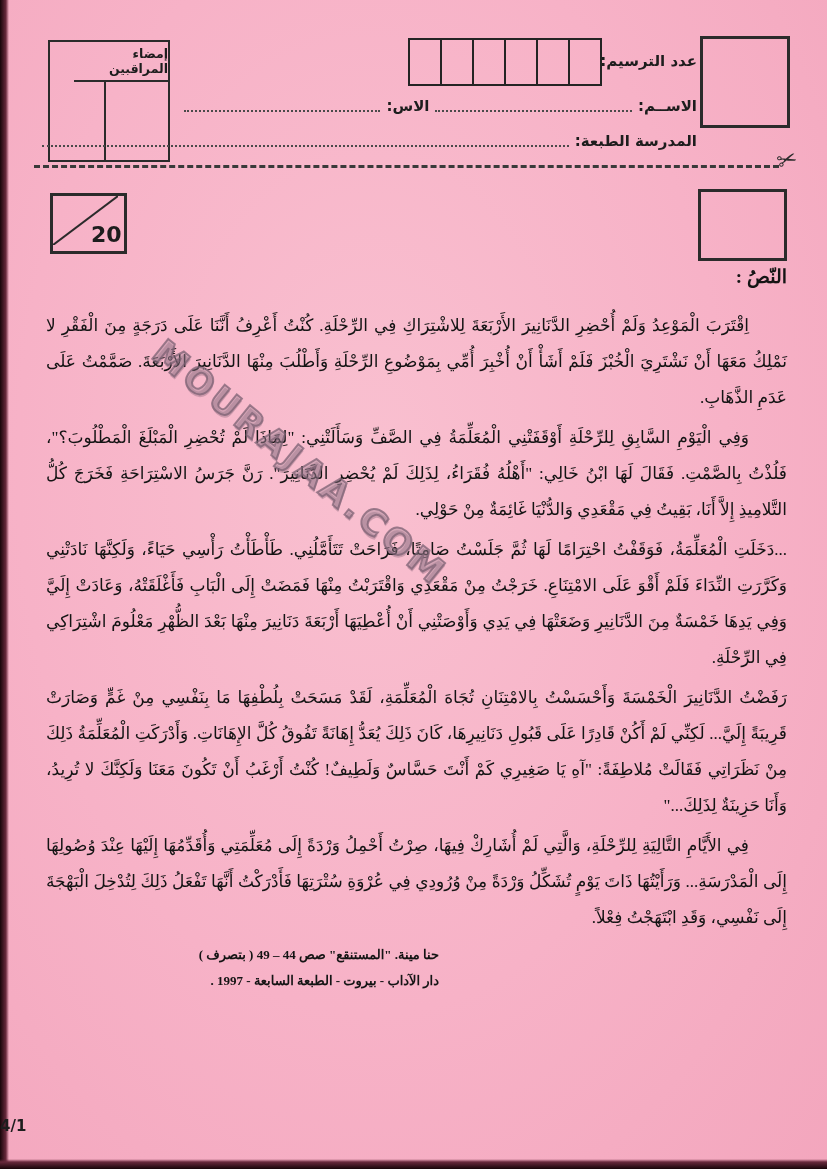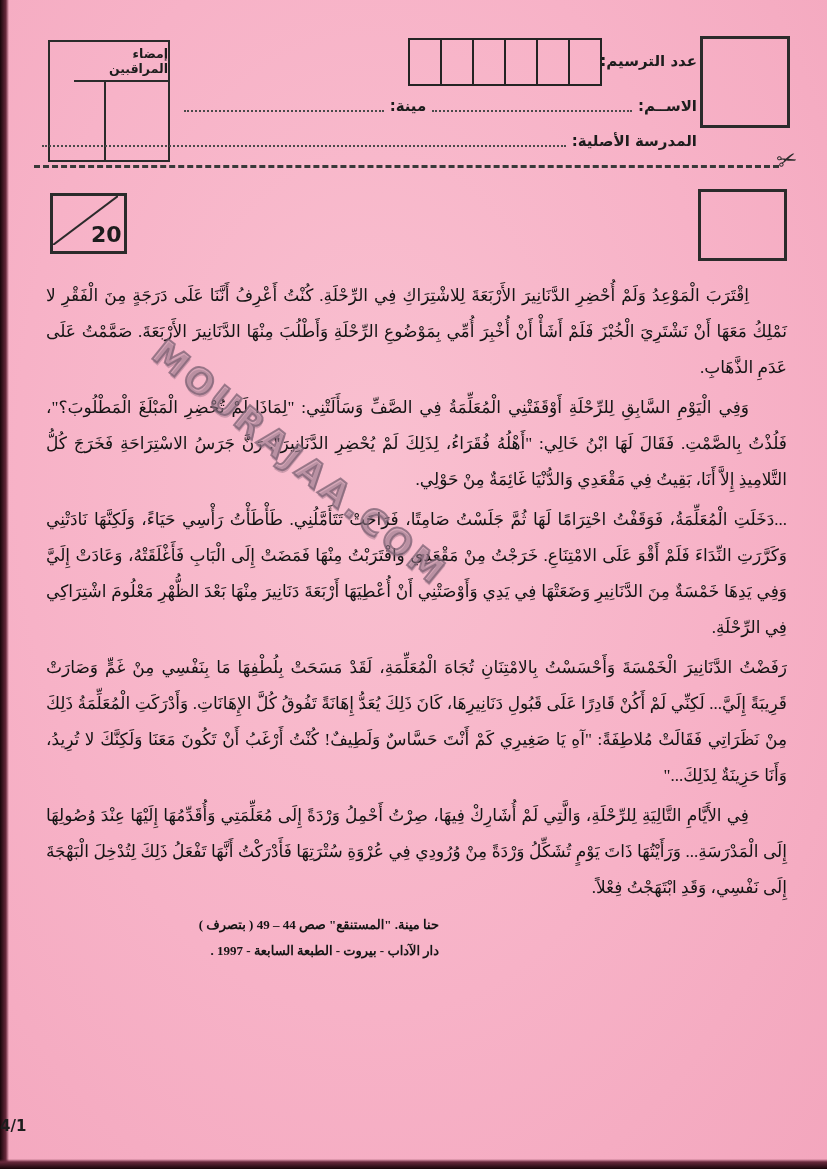--- a/index.html
+++ b/index.html
@@ -115,44 +115,45 @@
     <div class="digit-box"></div>
     <div class="digit-box"></div>
   </div>
 
   <div class="reg-label">عدد الترسيم:</div>
   <div class="big-square"></div>
 
   <div class="form-row row-name">
     <span>الاســم:</span>
     <span class="dots"></span>
-    <span>مينة:</span>
+    <span>الاس:</span>
     <span class="dots"></span>
   </div>
 
   <div class="form-row row-school">
-    <span>المدرسة الأصلية:</span>
+    <span>المدرسة الطبعة:</span>
     <span class="dots"></span>
   </div>
 
   <div class="cut-line"></div>
   <div class="scissors">✂</div>
 
   <div class="score-box">
     <svg width="65" height="49" viewBox="0 0 65 49">
       <line x1="0" y1="49" x2="65" y2="0" stroke="#2b2b2b" stroke-width="2"></line>
     </svg>
     <span class="score-value">20</span>
   </div>
 
   <div class="answer-box"></div>
 
   <div class="watermark">MOURAJAA.COM</div>
 
   <div class="text-area">
+    <div class="section-label">النّصُ :</div>
     <div class="text-body">
       <p class="indent">اِقْتَرَبَ الْمَوْعِدُ وَلَمْ أُحْضِرِ الدَّنَانِيرَ الأَرْبَعَةَ لِلاشْتِرَاكِ فِي الرِّحْلَةِ. كُنْتُ أَعْرِفُ أَنَّنَا عَلَى دَرَجَةٍ مِنَ الْفَقْرِ لا نَمْلِكُ مَعَهَا أَنْ نَشْتَرِيَ الْخُبْزَ فَلَمْ أَشَأْ أَنْ أُخْبِرَ أُمِّي بِمَوْضُوعِ الرِّحْلَةِ وَأَطْلُبَ مِنْهَا الدَّنَانِيرَ الأَرْبَعَةَ. صَمَّمْتُ عَلَى عَدَمِ الذَّهَابِ.</p>
       <p class="indent">وَفِي الْيَوْمِ السَّابِقِ لِلرِّحْلَةِ أَوْقَفَتْنِي الْمُعَلِّمَةُ فِي الصَّفِّ وَسَأَلَتْنِي: "لِمَاذَا لَمْ تُحْضِرِ الْمَبْلَغَ الْمَطْلُوبَ؟"، فَلُذْتُ بِالصَّمْتِ. فَقَالَ لَهَا ابْنُ خَالِي: "أَهْلُهُ فُقَرَاءُ، لِذَلِكَ لَمْ يُحْضِرِ الدَّنَانِيرَ". رَنَّ جَرَسُ الاسْتِرَاحَةِ فَخَرَجَ كُلُّ التَّلامِيذِ إِلاَّ أَنَا، بَقِيتُ فِي مَقْعَدِي وَالدُّنْيَا غَائِمَةٌ مِنْ حَوْلِي.</p>
       <p>...دَخَلَتِ الْمُعَلِّمَةُ، فَوَقَفْتُ احْتِرَامًا لَهَا ثُمَّ جَلَسْتُ صَامِتًا، فَرَاحَتْ تَتَأَمَّلُنِي. طَأْطَأْتُ رَأْسِي حَيَاءً، وَلَكِنَّهَا نَادَتْنِي وَكَرَّرَتِ النِّدَاءَ فَلَمْ أَقْوَ عَلَى الامْتِنَاعِ. خَرَجْتُ مِنْ مَقْعَدِي وَاقْتَرَبْتُ مِنْهَا فَمَضَتْ إِلَى الْبَابِ فَأَغْلَقَتْهُ، وَعَادَتْ إِلَيَّ وَفِي يَدِهَا خَمْسَةٌ مِنَ الدَّنَانِيرِ وَضَعَتْهَا فِي يَدِي وَأَوْصَتْنِي أَنْ أُعْطِيَهَا أَرْبَعَةَ دَنَانِيرَ مِنْهَا بَعْدَ الظُّهْرِ مَعْلُومَ اشْتِرَاكِي فِي الرِّحْلَةِ.</p>
       <p>رَفَضْتُ الدَّنَانِيرَ الْخَمْسَةَ وَأَحْسَسْتُ بِالامْتِنَانِ تُجَاهَ الْمُعَلِّمَةِ، لَقَدْ مَسَحَتْ بِلُطْفِهَا مَا بِنَفْسِي مِنْ غَمٍّ وَصَارَتْ قَرِيبَةً إِلَيَّ... لَكِنِّي لَمْ أَكُنْ قَادِرًا عَلَى قَبُولِ دَنَانِيرِهَا، كَانَ ذَلِكَ يُعَدُّ إِهَانَةً تَفُوقُ كُلَّ الإِهَانَاتِ. وَأَدْرَكَتِ الْمُعَلِّمَةُ ذَلِكَ مِنْ نَظَرَاتِي فَقَالَتْ مُلاطِفَةً: "آهِ يَا صَغِيرِي كَمْ أَنْتَ حَسَّاسٌ وَلَطِيفٌ! كُنْتُ أَرْغَبُ أَنْ تَكُونَ مَعَنَا وَلَكِنَّكَ لا تُرِيدُ، وَأَنَا حَزِينَةٌ لِذَلِكَ..."</p>
       <p class="indent">فِي الأَيَّامِ التَّالِيَةِ لِلرِّحْلَةِ، وَالَّتِي لَمْ أُشَارِكْ فِيهَا، صِرْتُ أَحْمِلُ وَرْدَةً إِلَى مُعَلِّمَتِي وَأُقَدِّمُهَا إِلَيْهَا عِنْدَ وُصُولِهَا إِلَى الْمَدْرَسَةِ... وَرَأَيْتُهَا ذَاتَ يَوْمٍ تُشَكِّلُ وَرْدَةً مِنْ وُرُودِي فِي عُرْوَةِ سُتْرَتِهَا فَأَدْرَكْتُ أَنَّهَا تَفْعَلُ ذَلِكَ لِتُدْخِلَ الْبَهْجَةَ إِلَى نَفْسِي، وَقَدِ ابْتَهَجْتُ فِعْلاً.</p>
     </div>
     <div class="source">
       <div>حنا مينة. "المستنقع" صص 44 – 49 ( بتصرف )</div>
       <div>دار الآداب - بيروت - الطبعة السابعة - 1997 .</div>

